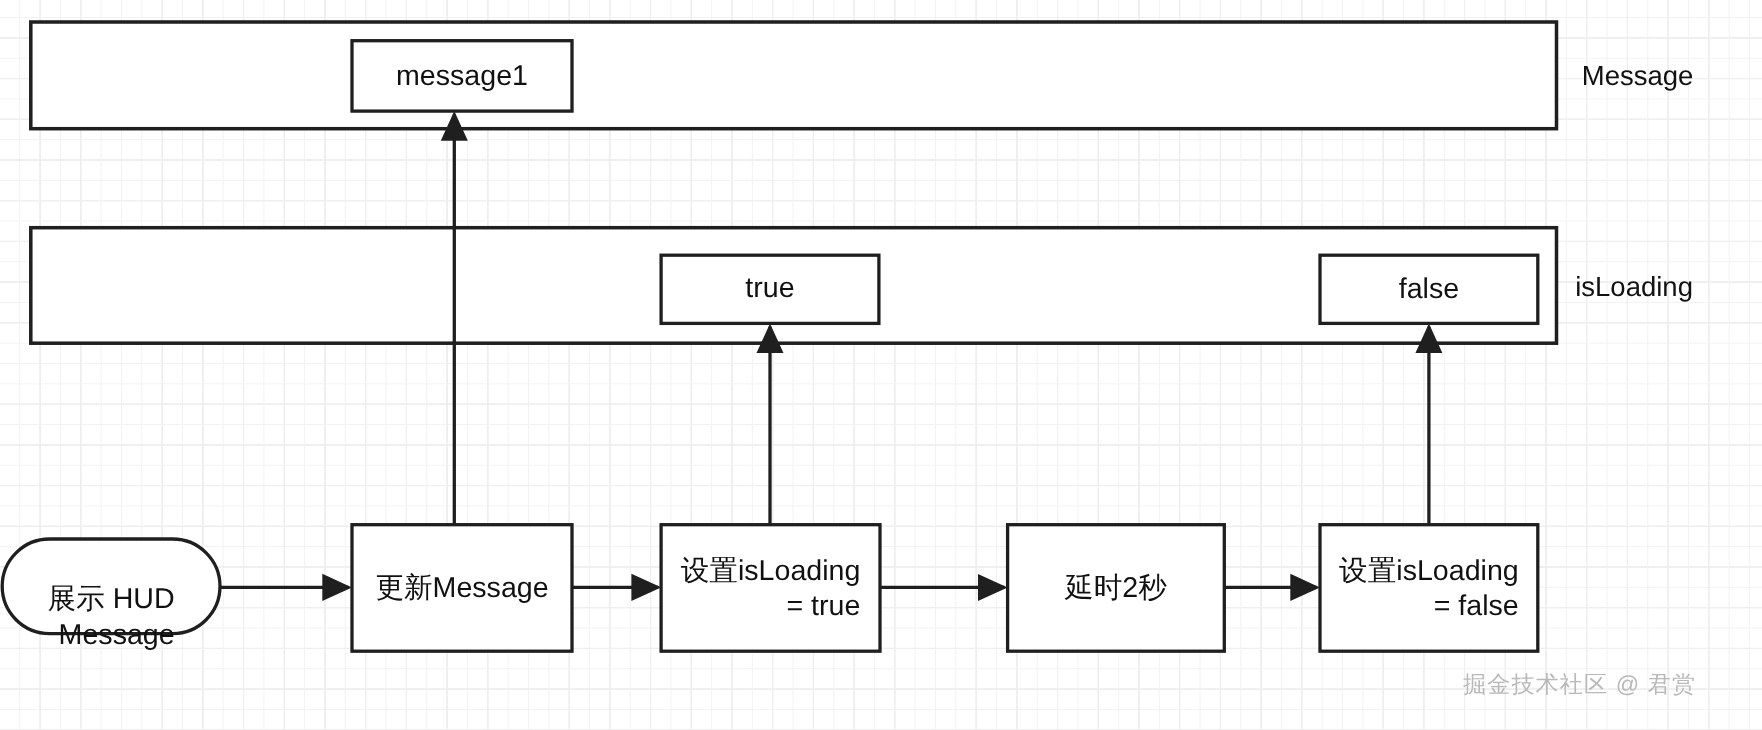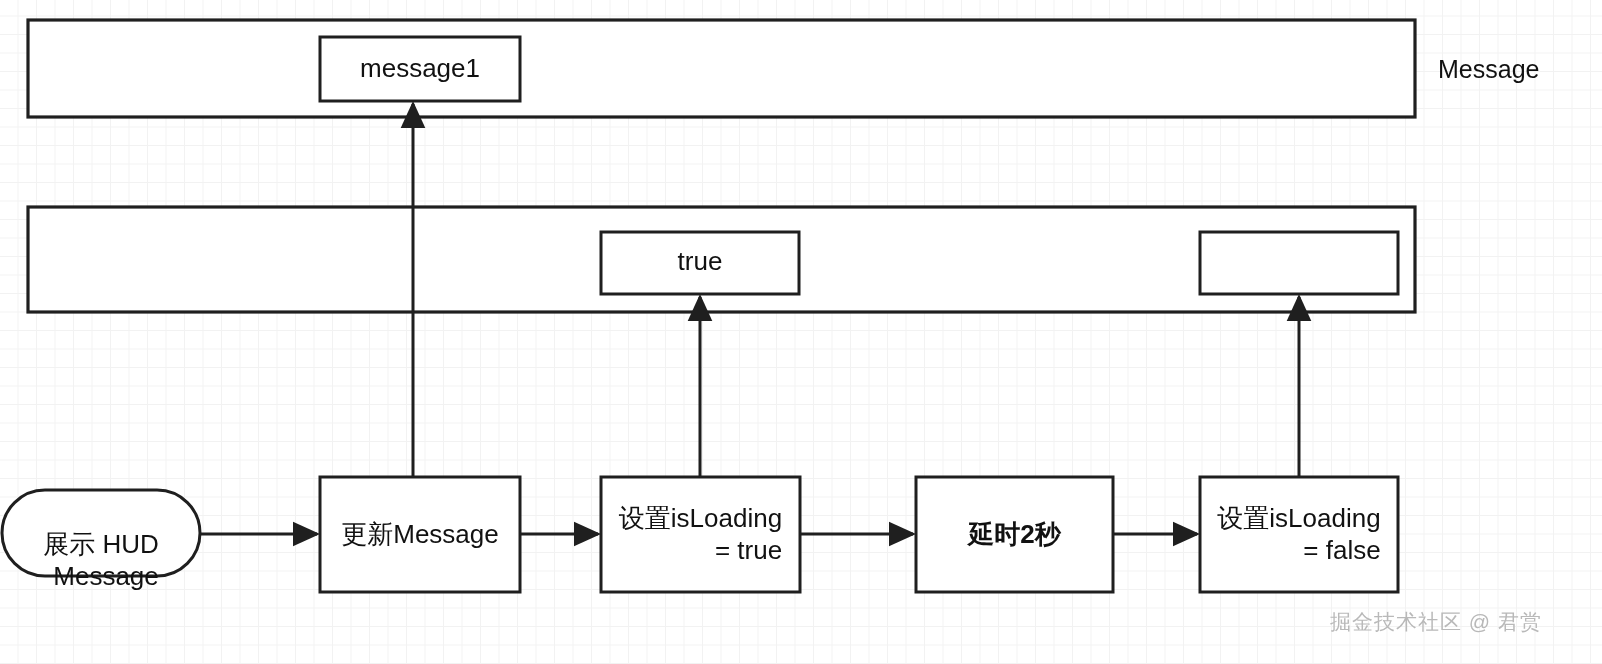--- a/index.html
+++ b/index.html
@@ -100,28 +100,30 @@
     <g>
       <rect x="2" y="490" width="198" height="86" rx="43" ry="43" fill="#ffffff" stroke="#1f1f1f" stroke-width="3"></rect>
       <rect x="320" y="477" width="200" height="115" fill="#ffffff" stroke="#1f1f1f" stroke-width="3"></rect>
       <rect x="601" y="477" width="199" height="115" fill="#ffffff" stroke="#1f1f1f" stroke-width="3"></rect>
       <rect x="916" y="477" width="197" height="115" fill="#ffffff" stroke="#1f1f1f" stroke-width="3"></rect>
       <rect x="1200" y="477" width="198" height="115" fill="#ffffff" stroke="#1f1f1f" stroke-width="3"></rect>
     </g>
   </svg>
 
   <div class="lbl lane-name" style="left:1438px; top:52px; width:160px; height:34px;">Message</div>
+  <div class="lbl lane-name" style="left:1432px; top:244px; width:170px; height:34px;">isLoading</div>
 
   <div class="lbl node-text" style="left:320px; top:37px; width:200px; height:64px;">message1</div>
   <div class="lbl node-text" style="left:601px; top:232px; width:198px; height:60px;">true</div>
+  <div class="lbl node-text" style="left:1200px; top:232px; width:198px; height:62px;">false</div>
 
   <div class="lbl node-text" style="left:2px; top:518px; width:198px; height:86px;">展示 HUD
 Message</div>
   <div class="lbl node-text" style="left:320px; top:477px; width:200px; height:115px;">更新Message</div>
   <div class="lbl node-text" style="left:601px; top:477px; width:199px; height:115px;">设置isLoading
 = true</div>
-  <div class="lbl node-text" style="left:916px; top:477px; width:197px; height:115px;font-weight:bold;">延时2秒</div>
+  <div class="lbl node-text" style="left:916px; top:477px; width:197px; height:115px;">延时2秒</div>
   <div class="lbl node-text" style="left:1200px; top:477px; width:198px; height:115px;">设置isLoading
 = false</div>
 
   <div class="watermark" style="left:1330px; top:608px;">掘金技术社区 @ 君赏</div>
 
 </div>
 
 </body></html>

